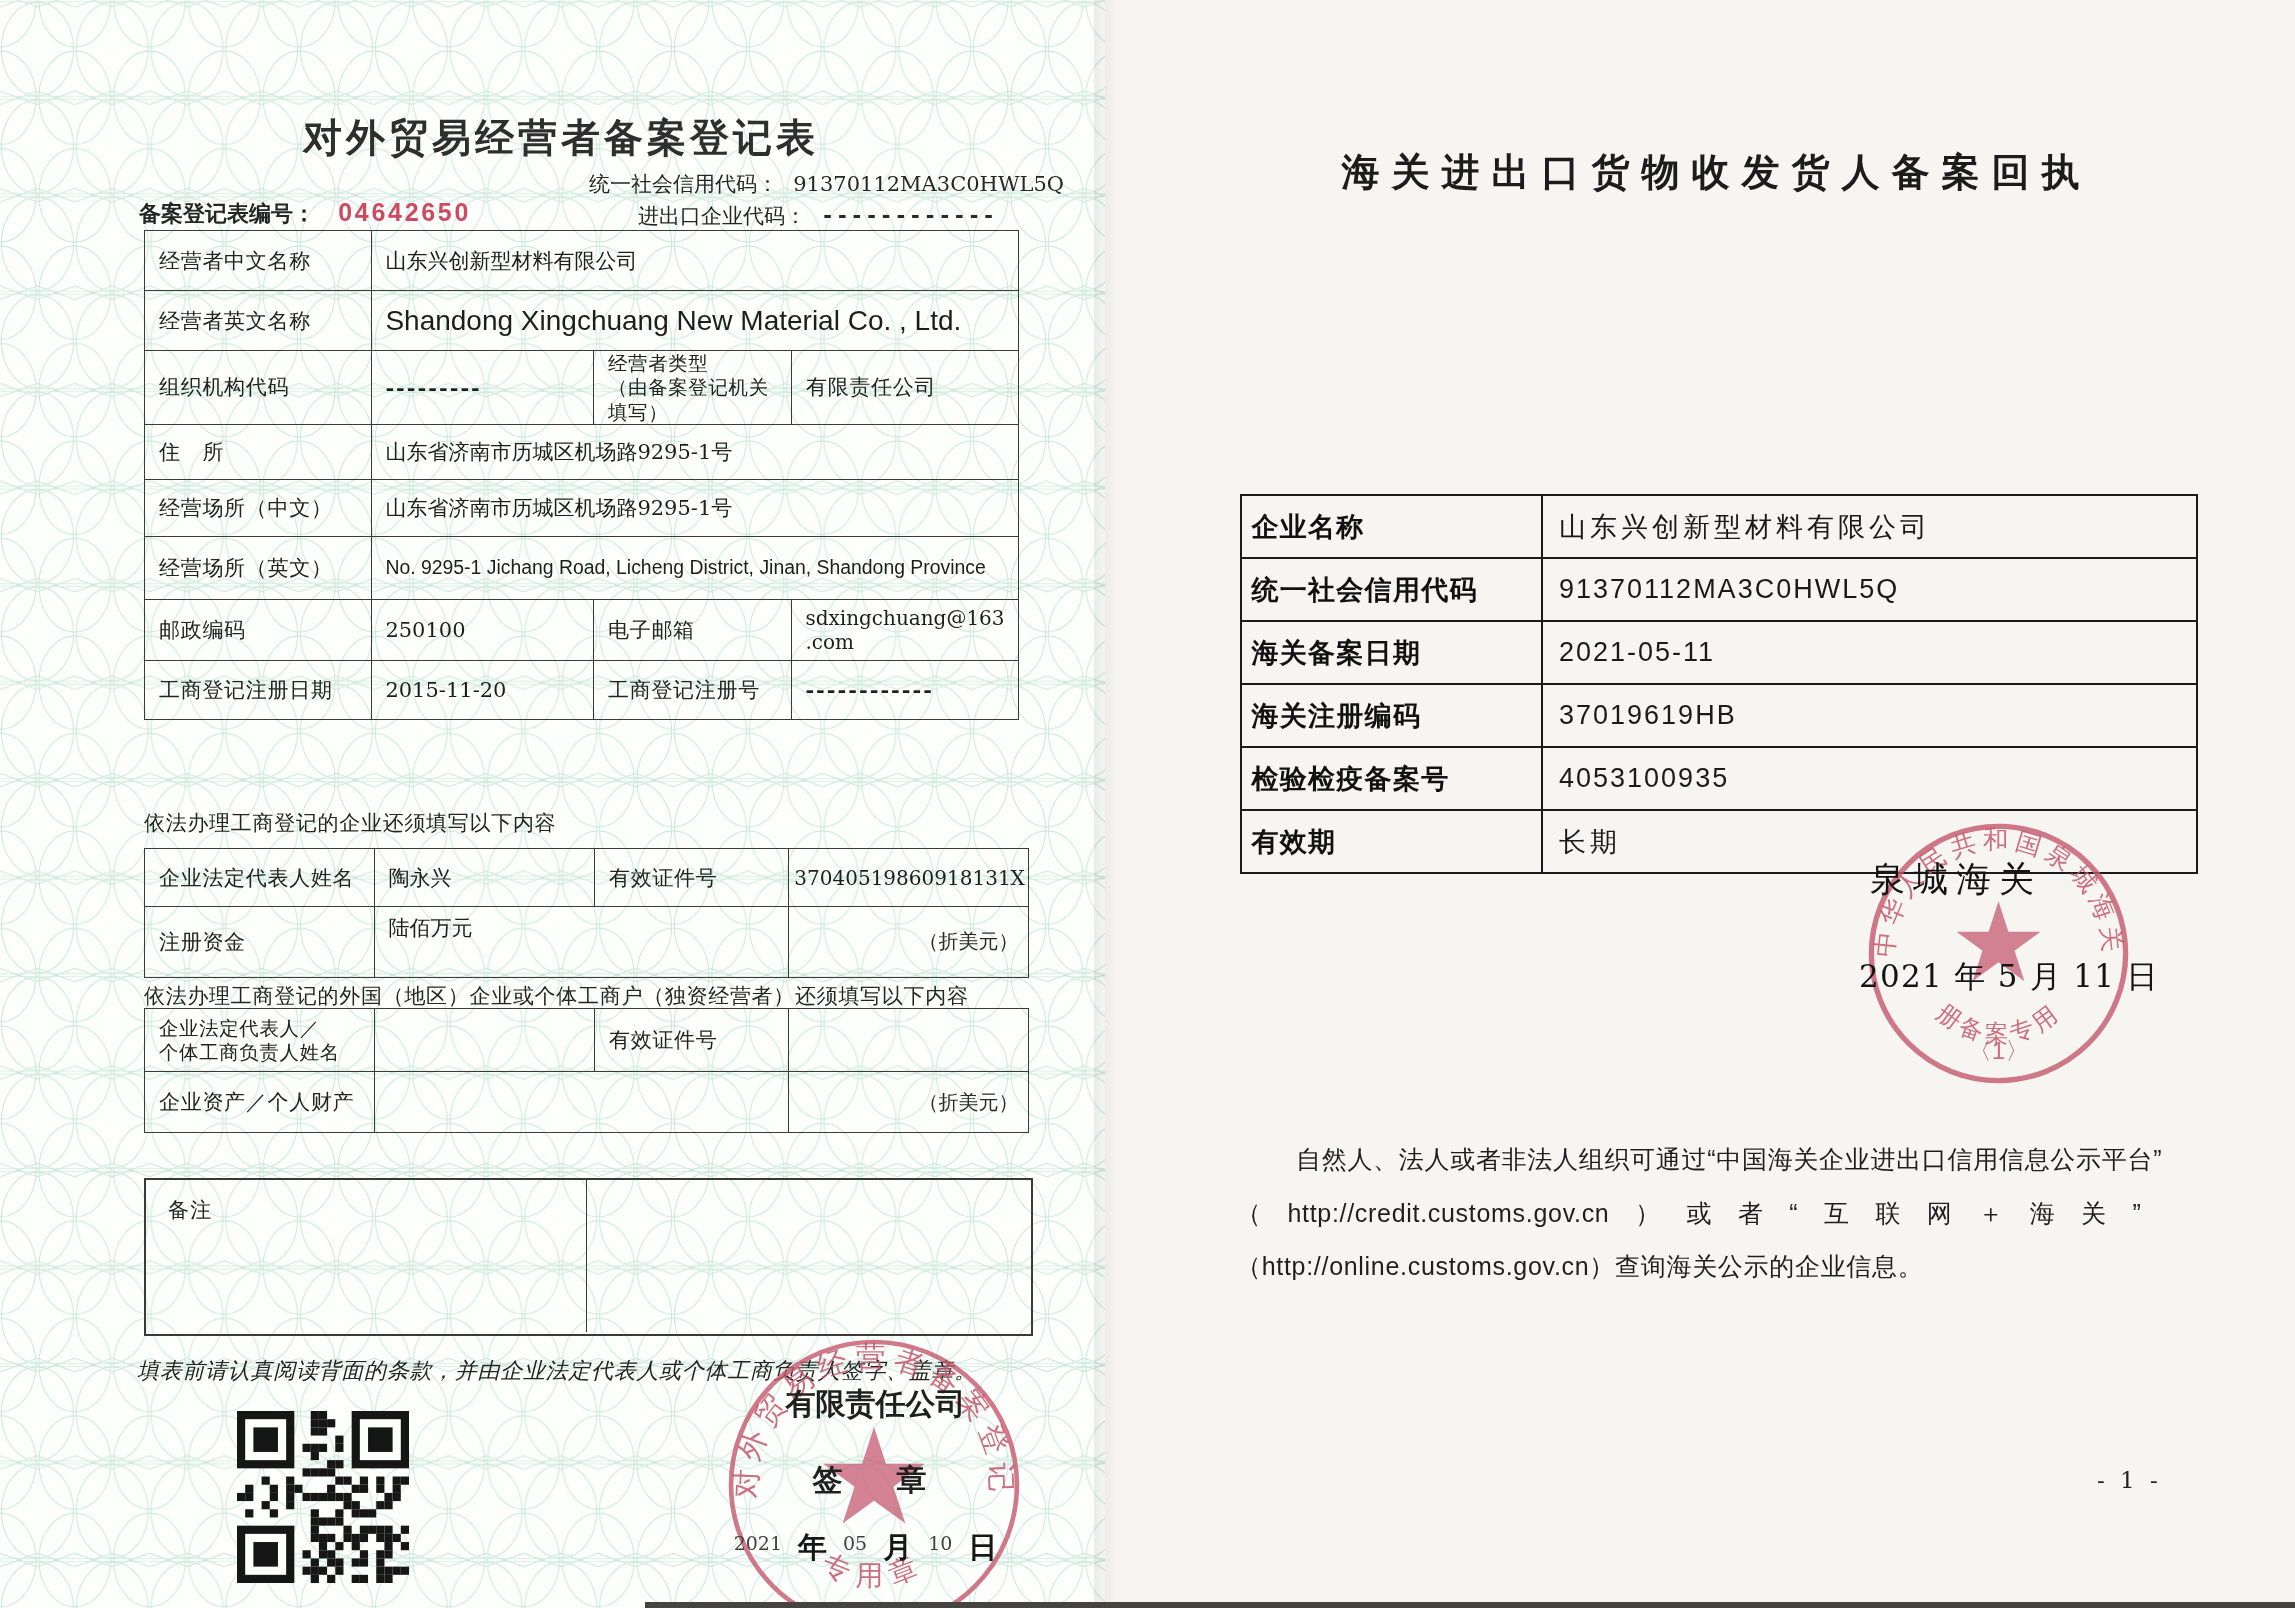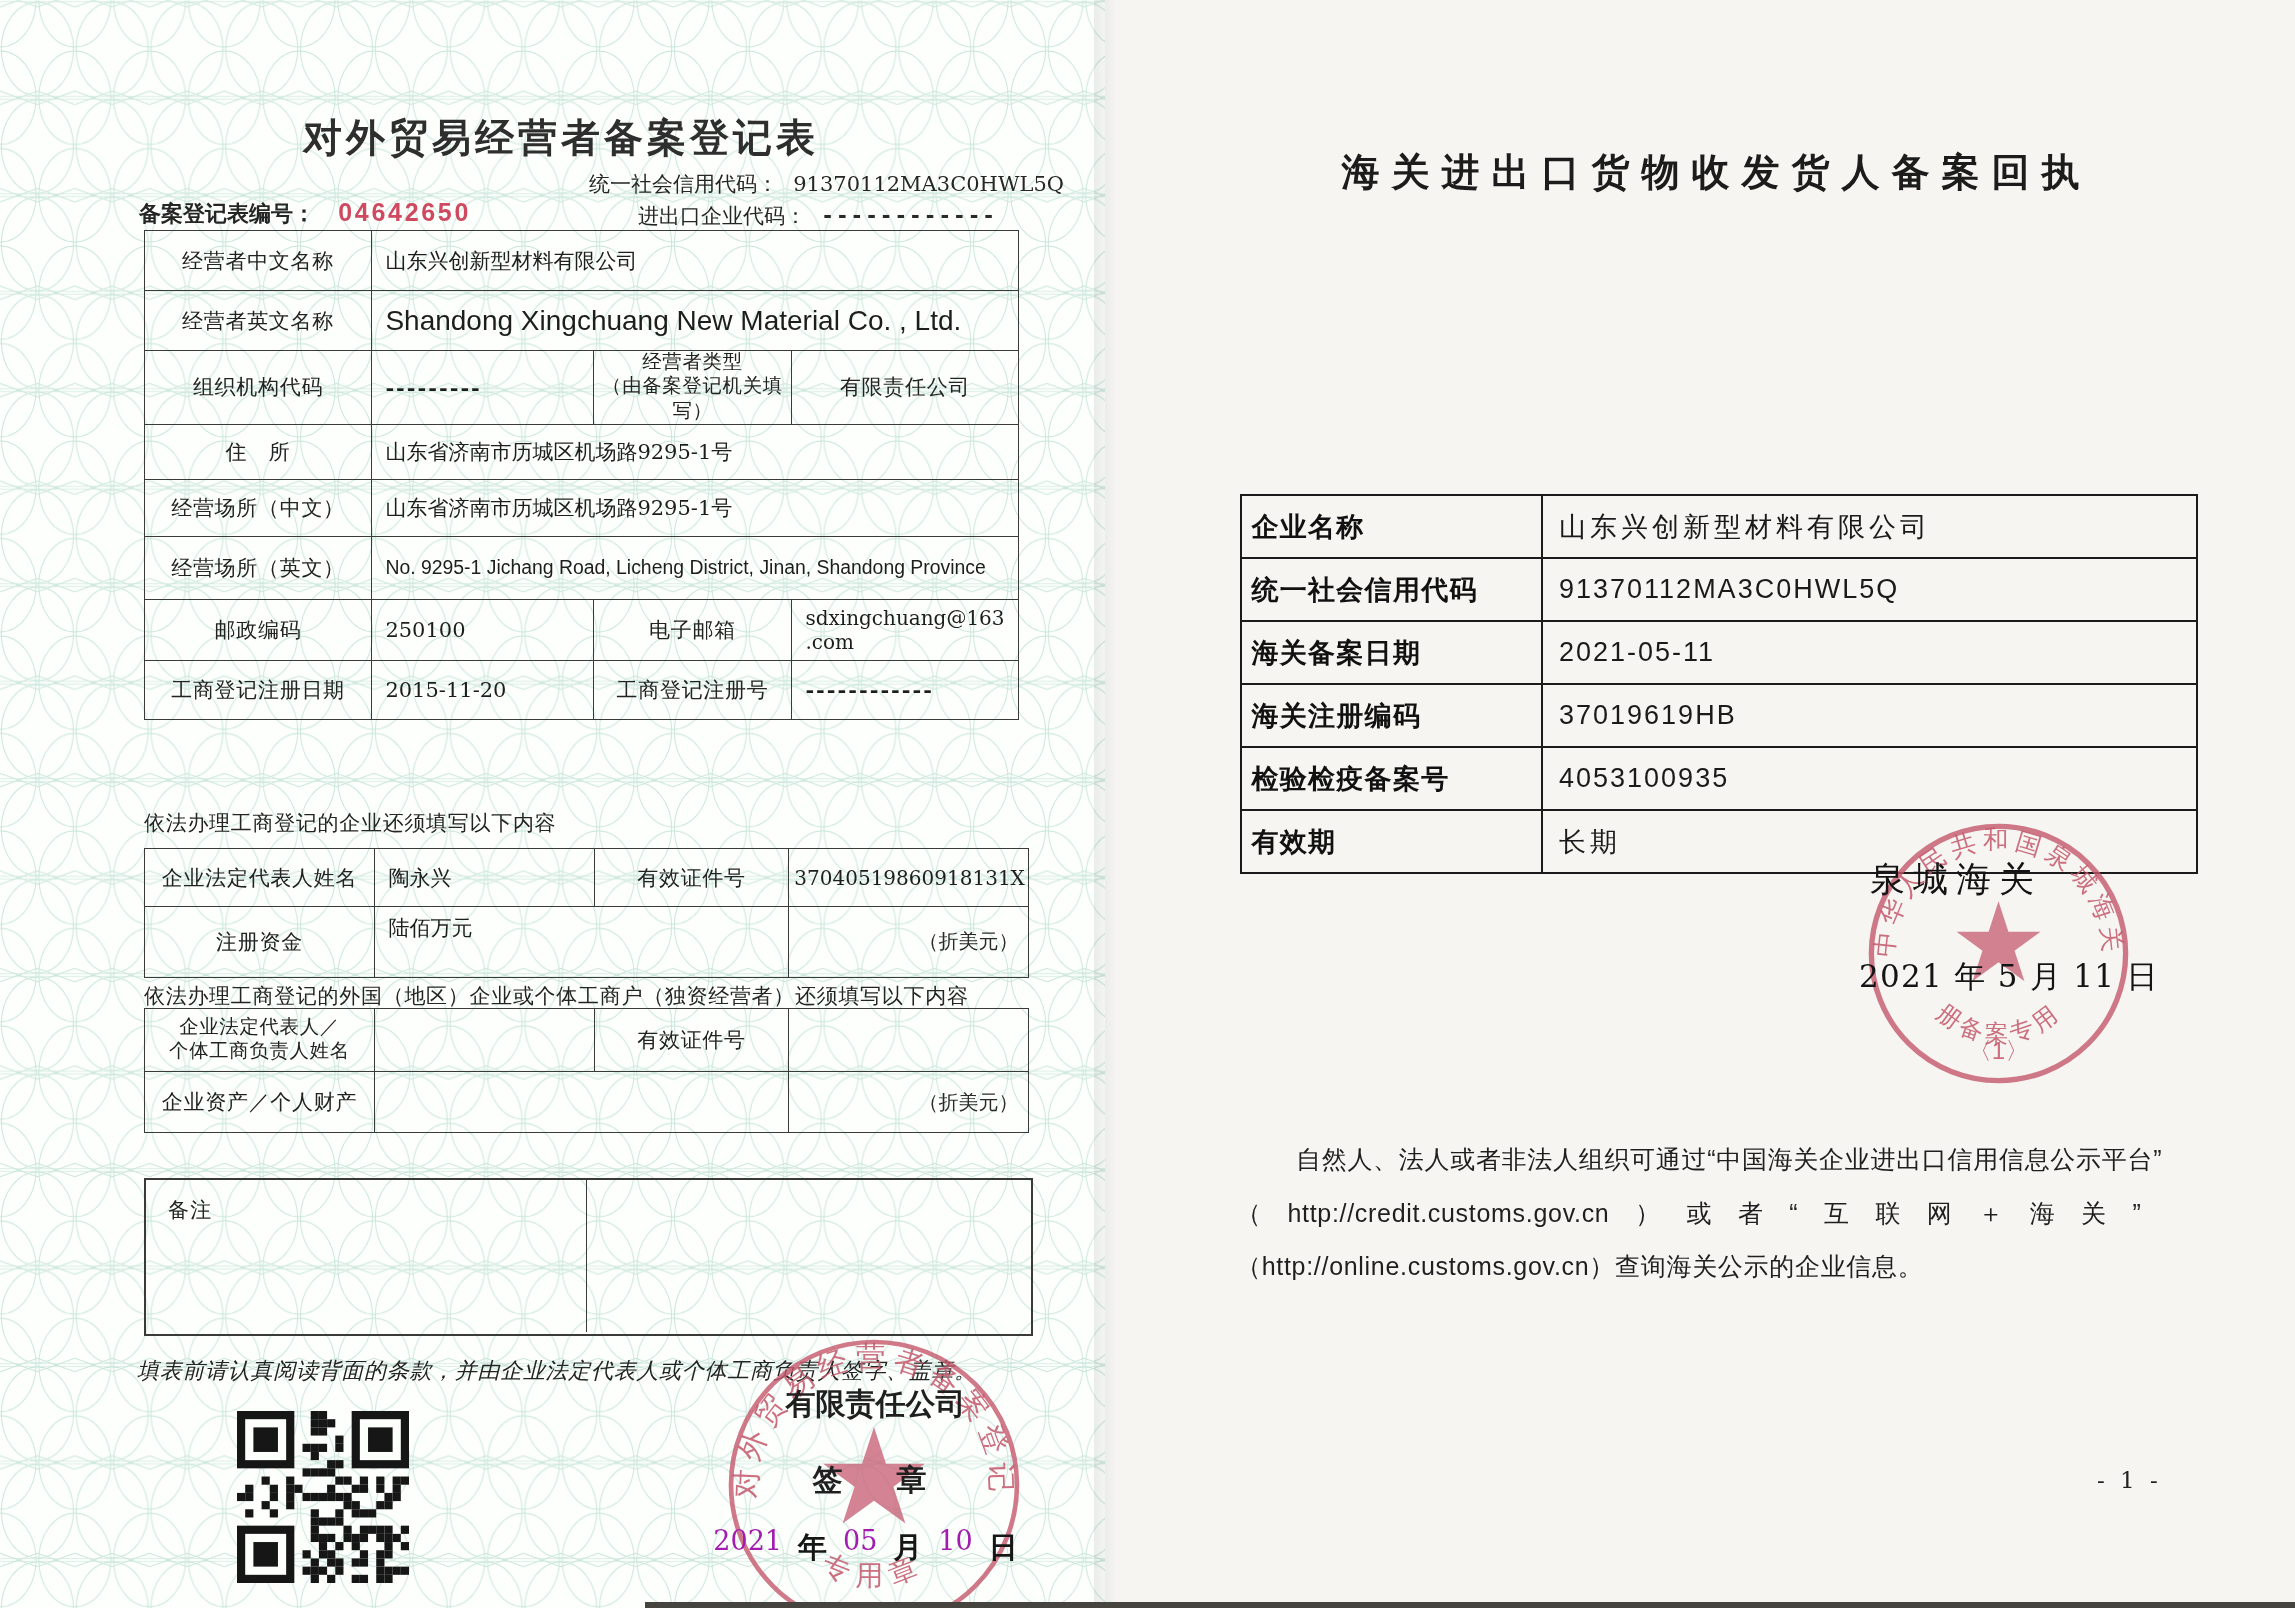--- a/index.html
+++ b/index.html
@@ -26,21 +26,21 @@
   .dashes{font-family:"DejaVu Sans Mono",monospace;letter-spacing:2px;font-weight:bold;color:#2a2a2a;}
   .formno-red{margin-left:17.4px;font-size:25px;letter-spacing:2.7px;color:#cf4a60;font-weight:bold;}
   .hdr-formno .hl{font-weight:bold;font-size:22px;}
   
   table.form{border-collapse:collapse;table-layout:fixed;background:transparent;}
   table.form td{border:1.3px solid #3a3a3a;vertical-align:middle;overflow:hidden;}
   table.t1,table.t2,table.t3{position:absolute;}
   table.t1{left:144px;top:230px;width:875px;}
   table.t2{left:144px;top:836px;width:885px;margin-top:12px;}
   table.t3{left:144px;top:1008px;width:885px;}
-  td.lbl{text-align:center;font-size:21px;color:#222;letter-spacing:0.7px;padding:0 0;font-family:Liberation Mono, monospace;}
+  td.lbl{font-size:21px;color:#222;letter-spacing:0.7px;padding:0 14px;}
   td.val{font-family:"DejaVu Serif",serif;font-size:21px;color:#1d1d1d;padding:0 5.3px 0 13.4px;text-align:left;}
   td.val-en{font-family:"Liberation Sans",sans-serif;font-size:28px;}
   td.small{font-size:19.4px;line-height:1.25;}
   .pre{white-space:pre-line;}
   td.note-cell{font-family:"Liberation Sans",sans-serif;font-size:20px;text-align:right;
                vertical-align:middle;padding-right:9.4px;color:#2a2a2a;}
   .rh1 td{height:59px;} .rh2 td{height:59px;} .rh3 td{height:64px;} .rh4 td{height:54px;}
   .rh5 td{height:56px;} .rh6 td{height:62px;} .rh7 td{height:59px;} .rh8 td{height:60px;}
   .rh9 td{height:58px;}
   .sh1 td{height:57px;} .sh2 td{height:63px;}
@@ -56,21 +56,21 @@
   
   .qr{left:237px;top:1411px;width:172px;height:172px;}
   .stamp-svg{pointer-events:none;}
   .st{fill:#c4586c;opacity:.85;font-family:"Liberation Sans",sans-serif;}
   .star{fill:#c86478;opacity:.8;}
   .ring{fill:none;stroke:#c4586c;opacity:.8;}
   .auth-line1{left:735px;top:1384px;width:281px;text-align:center;font-size:30px;font-weight:bold;color:#1f1f1f;}
   .auth-line2{left:735px;top:1460px;width:281px;text-align:center;font-size:30px;font-weight:bold;
               letter-spacing:12px;color:#1f1f1f;}
   .date-row{left:705px;top:1528px;width:321px;display:flex;align-items:baseline;gap:16px;justify-content:center;}
-  .date-row .num{font-family:"DejaVu Serif",serif;font-size:27px;color:#a21caf;transform:translateY(-6.7px);display:inline-block;}
+  .date-row .num{font-family:"DejaVu Serif",serif;font-size:19px;color:#404040;transform:translateY(-6.7px);display:inline-block;}
   .date-row .cjk{font-size:29px;font-weight:bold;color:#161616;}
   
   .rp-title{left:1239px;top:147px;width:955px;text-align:center;font-size:38px;font-weight:bold;
             letter-spacing:12px;font-family:"DejaVu Serif",serif;color:#1c1c1c;}
   table.rt{position:absolute;left:1240px;top:494px;width:955px;border-collapse:collapse;table-layout:fixed;}
   table.rt td{border:2px solid #1b1b1b;height:59px;vertical-align:middle;}
   td.rlbl{font-size:27px;font-weight:bold;color:#111;padding-left:9.4px;letter-spacing:1.3px;}
   td.rval{font-size:27px;color:#1a1a1a;padding-left:16px;}
   .rv-cjk{font-family:"DejaVu Serif",serif;letter-spacing:4px;}
   .rv-code{font-family:"Liberation Sans",sans-serif;letter-spacing:2px;}

